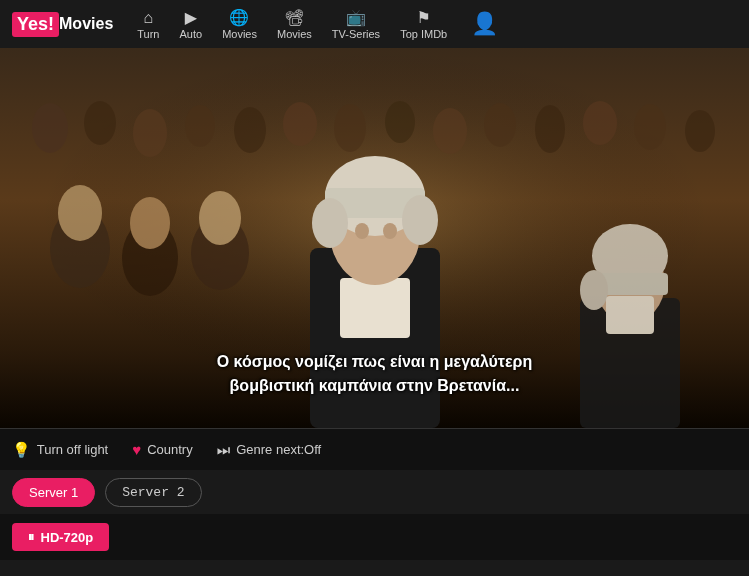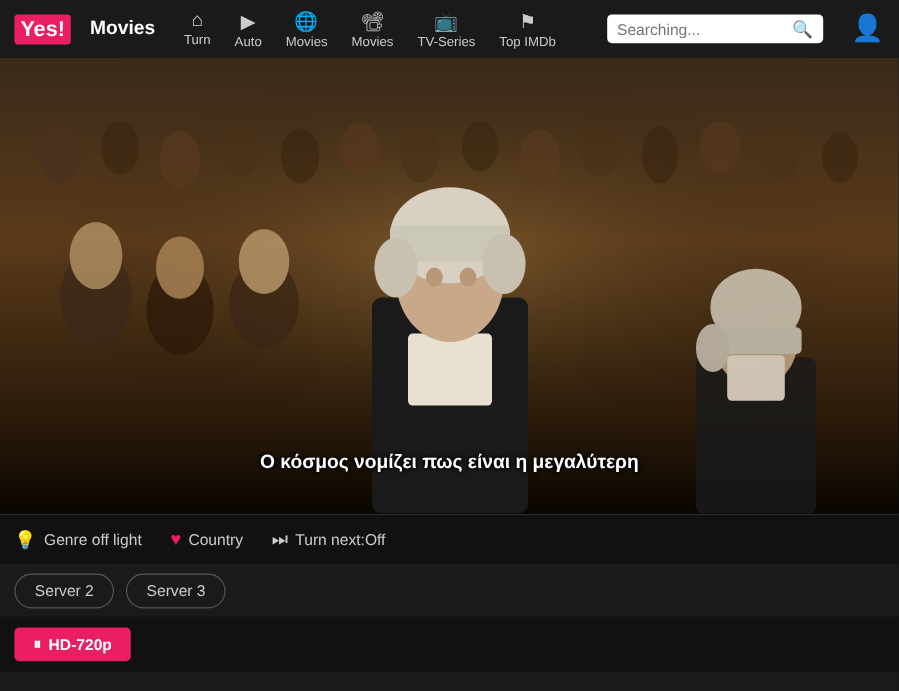--- a/index.html
+++ b/index.html
@@ -17,21 +17,21 @@
       display: flex;
       align-items: center;
       background: #1a1a1a;
       height: 48px;
       padding: 0 12px;
       gap: 16px;
     }
     .logo-container {
       display: flex;
       align-items: center;
-      gap: 16px;
+      gap: 0;
     }
     .logo-yes {
       background: #e91e63;
       color: #fff;
       font-weight: bold;
       font-size: 18px;
       padding: 2px 5px;
       border-radius: 3px;
     }
     .logo-movies {
@@ -170,20 +170,21 @@
       border: 1px solid #555;
     }
     .server-btn.active {
       background: #e91e63;
       color: #fff;
       border-color: #e91e63;
     }
     .server-btn.inactive {
       background: transparent;
       color: #ccc;
+      font-family: Liberation Mono, monospace;
     }
 
     
     .quality-bar {
       display: flex;
       align-items: center;
       background: #111;
       height: 46px;
       padding: 0 12px;
     }
@@ -226,24 +227,20 @@
     </a>
     <a class="nav-item">
       <span class="nav-icon">📺</span>
       <span>TV-Series</span>
     </a>
     <a class="nav-item">
       <span class="nav-icon">⚑</span>
       <span>Top IMDb</span>
     </a>
   </nav>
-  <div class="search-container">
-    <input class="search-input" type="text" placeholder="Searching..." style="">
-    <span class="search-icon-btn">🔍</span>
-  </div>
   <span class="user-icon">👤</span>
 </header>
 
 <div class="video-container">
   <div class="video-bg">
     <div class="scene-overlay"></div>
 
     <svg width="749" height="380" style="position:absolute;top:0;left:0;">
 
       <rect x="0" y="0" width="749" height="380" fill="url(#courtBg)"></rect>
@@ -311,41 +308,42 @@
         <ellipse cx="80" cy="165" rx="22" ry="28" fill="#c0a070"></ellipse>
         <ellipse cx="150" cy="210" rx="28" ry="38" fill="#2a1808"></ellipse>
         <ellipse cx="150" cy="175" rx="20" ry="26" fill="#b89060"></ellipse>
         <ellipse cx="220" cy="205" rx="29" ry="37" fill="#3a2515"></ellipse>
         <ellipse cx="220" cy="170" rx="21" ry="27" fill="#c8a878"></ellipse>
       </g>
     </svg>
   </div>
   <div class="subtitles">
     <div>Ο κόσμος νομίζει πως είναι η μεγαλύτερη</div>
+    <div>βομβιστική καμπάνια στην Βρετανία...</div>
   </div>
 </div>
 
 <div class="controls-bar">
   <div class="ctrl-item">
     <span class="ctrl-icon">💡</span>
-    <span>Genre off light</span>
+    <span>Turn off light</span>
   </div>
   <div class="ctrl-item">
     <span class="ctrl-icon" style="color:#e91e63;">♥</span>
     <span>Country</span>
   </div>
   <div class="ctrl-item">
     <span class="ctrl-icon">⏭</span>
-    <span>Turn next:Off</span>
+    <span>Genre next:Off</span>
   </div>
 </div>
 
 <div class="server-bar">
+  <button class="server-btn active">Server 1</button>
   <button class="server-btn inactive">Server 2</button>
-  <button class="server-btn inactive">Server 3</button>
 </div>
 
 <div class="quality-bar">
   <div class="quality-badge">
     <span>⏸</span>
     <span>HD-720p</span>
   </div>
 </div>
 
 </body></html>

